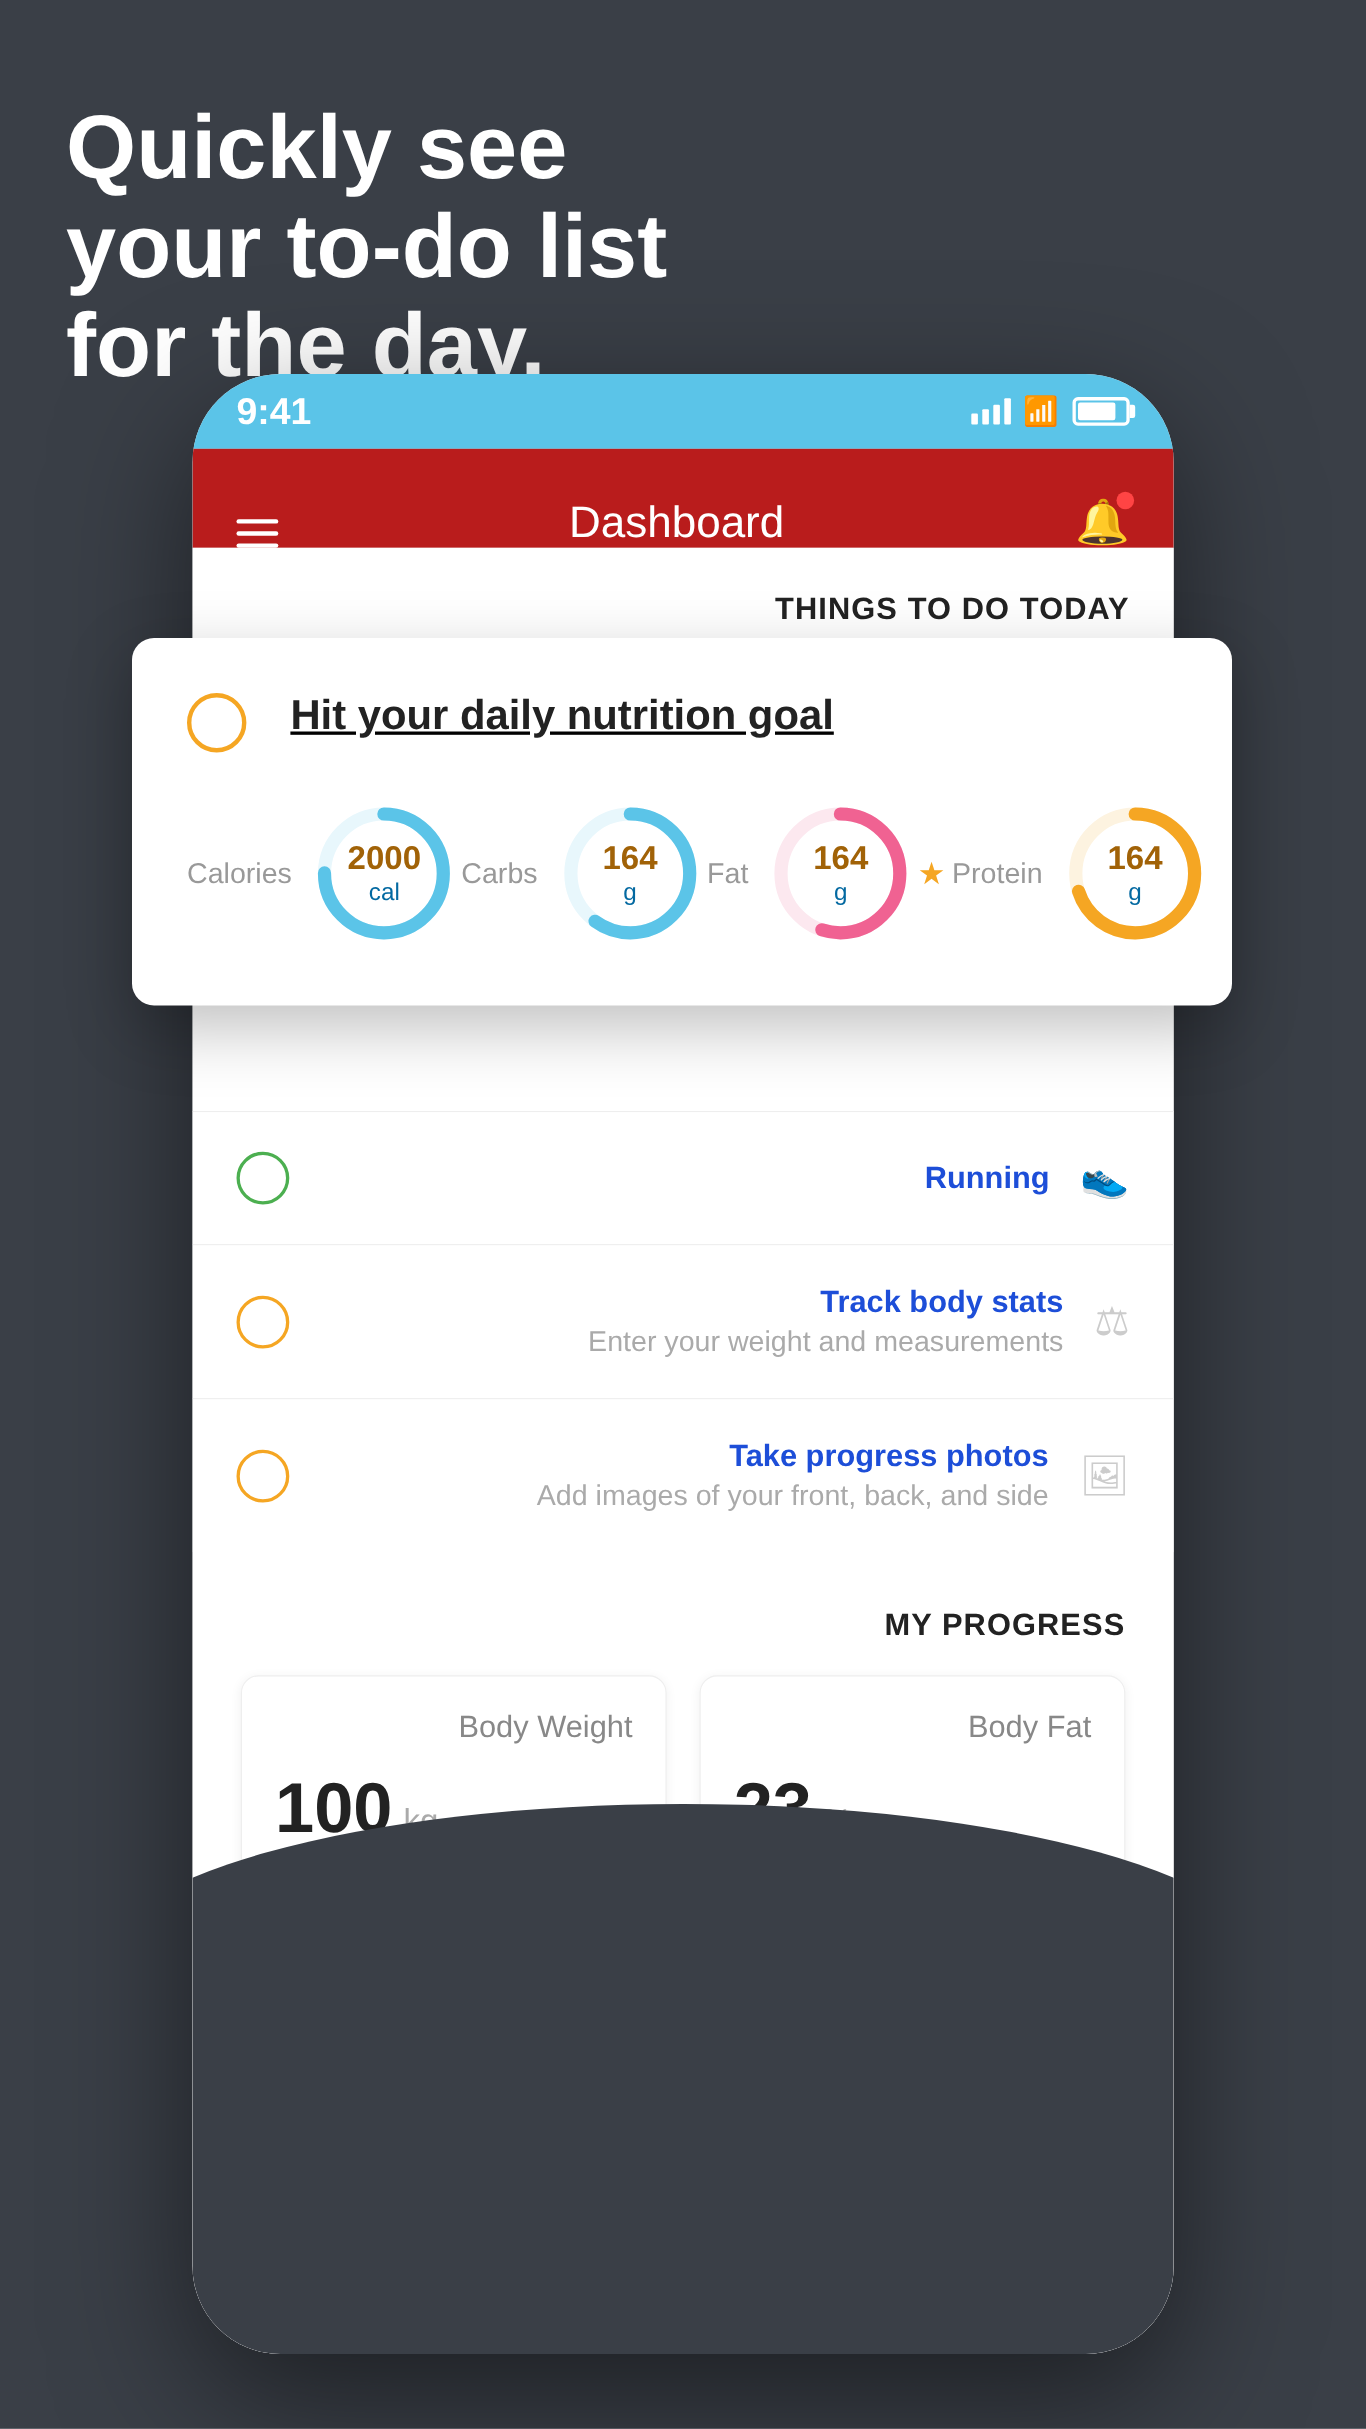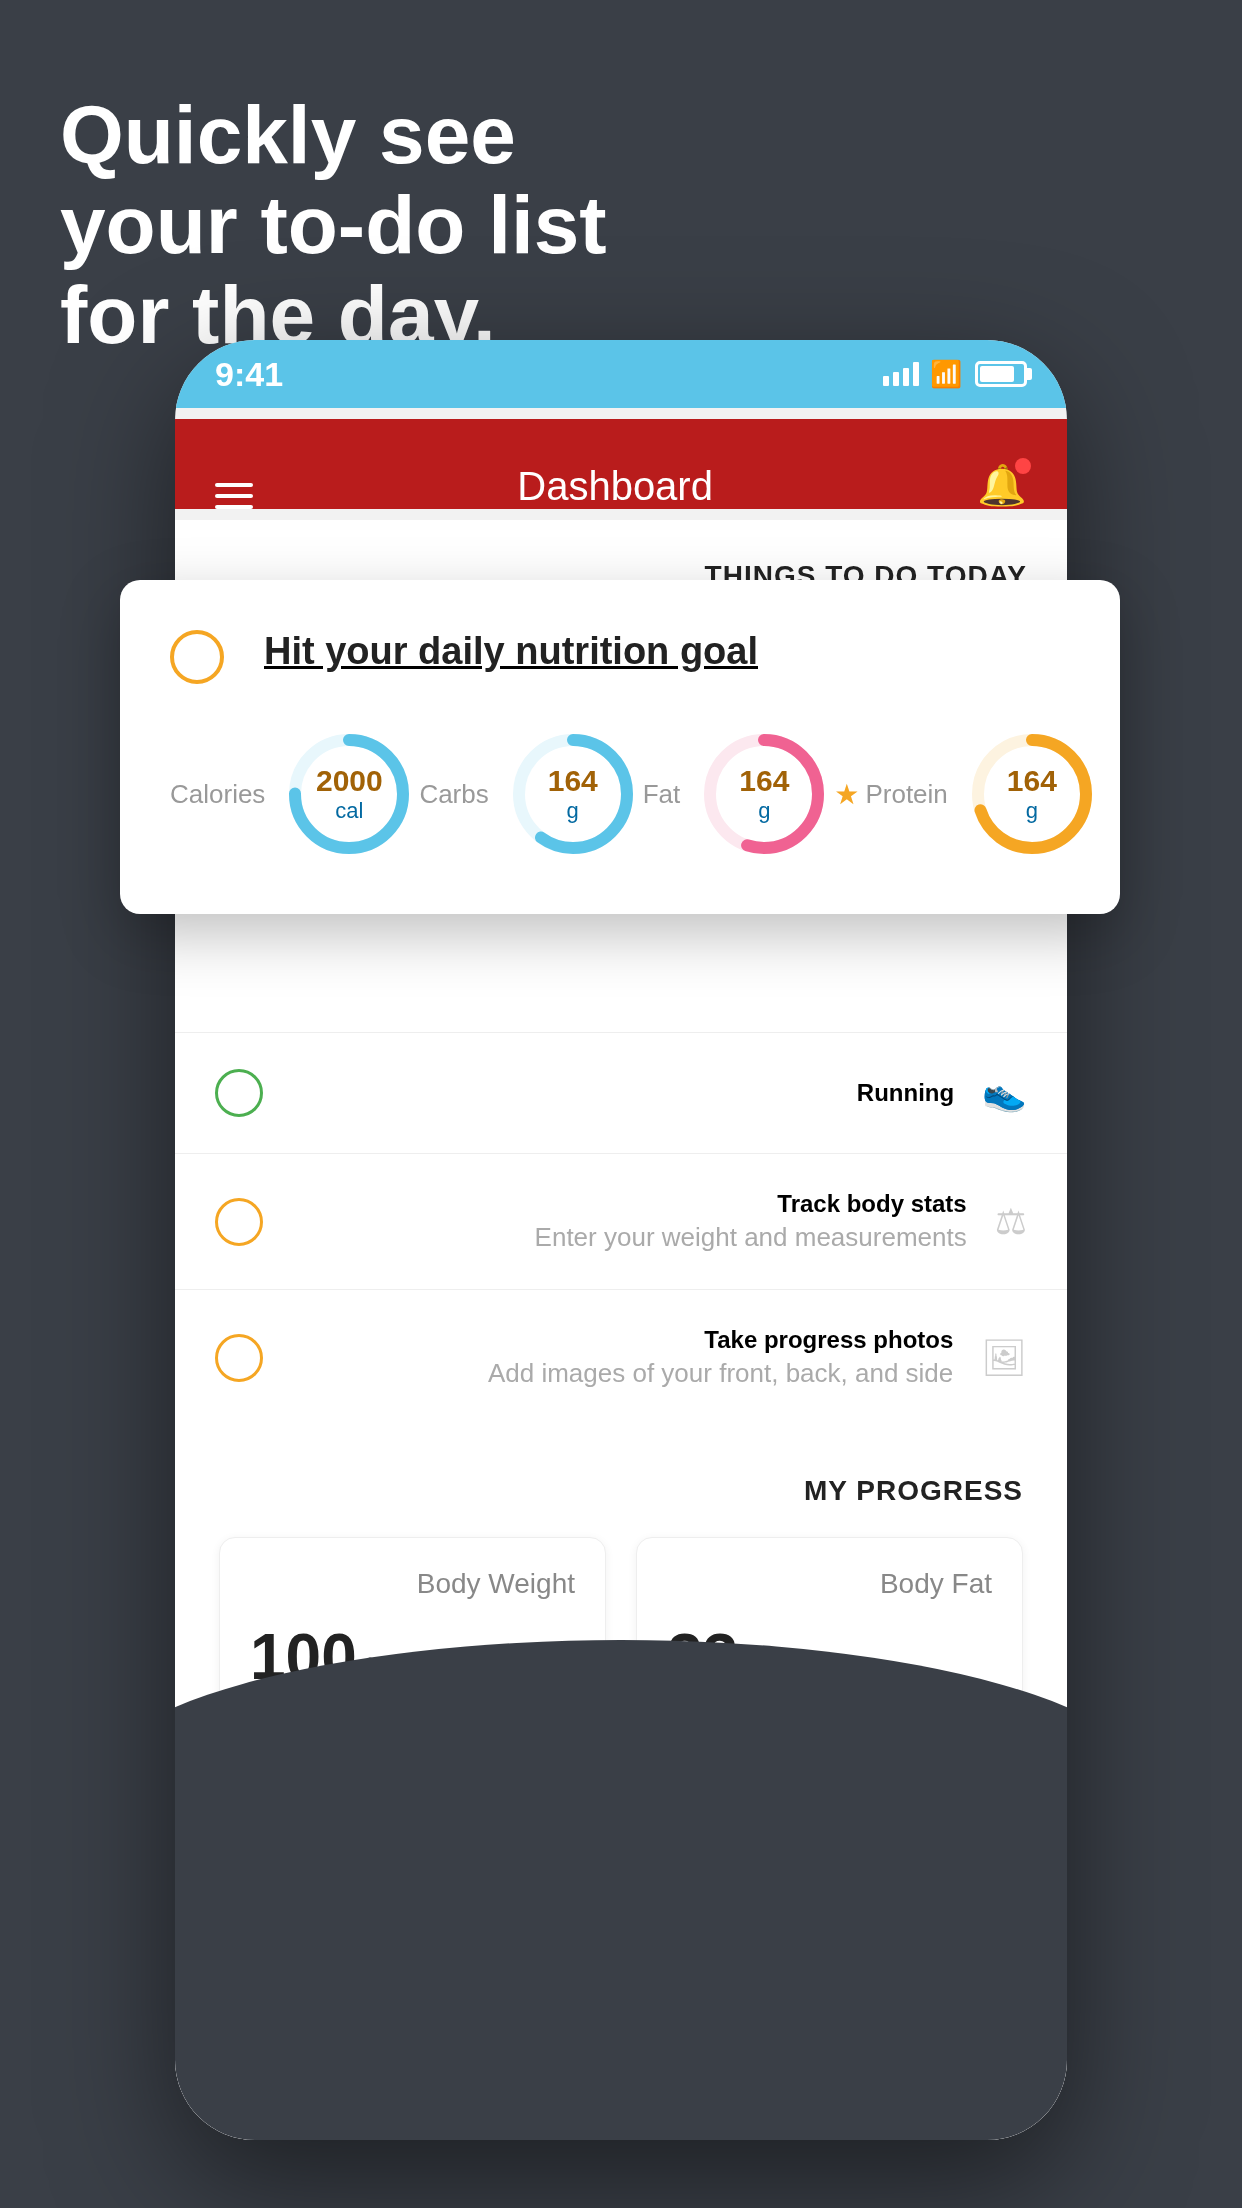--- a/index.html
+++ b/index.html
@@ -265,23 +265,23 @@
       border: 3px solid #4CAF50;
       flex-shrink: 0;
     }
     .todo-circle.yellow { border-color: #f5a623; }
     .todo-circle.green { border-color: #4CAF50; }
 
     .todo-text {
       flex: 1;
     }
     .todo-title {
-      font-size: 24px;
+      font-size: 28px;
       font-weight: 600;
-      color: #000000;
+      color: #1d4ed8;
     }
     .todo-subtitle {
       font-size: 26px;
       color: #aaa;
       margin-top: 4px;
     }
 
     .todo-icon {
       font-size: 36px;
       color: #ccc;
@@ -346,21 +346,20 @@
     .mini-chart svg {
       width: 100%;
       height: 100%;
     }
 
     
     .phone-inner {
       height: 100%;
       display: flex;
       flex-direction: column;
-      gap: 11px;
     }
 
     
     .phone-body {
       background: #fff;
       flex: 1;
       position: relative;
       overflow: hidden;
       text-align: right;
     }

